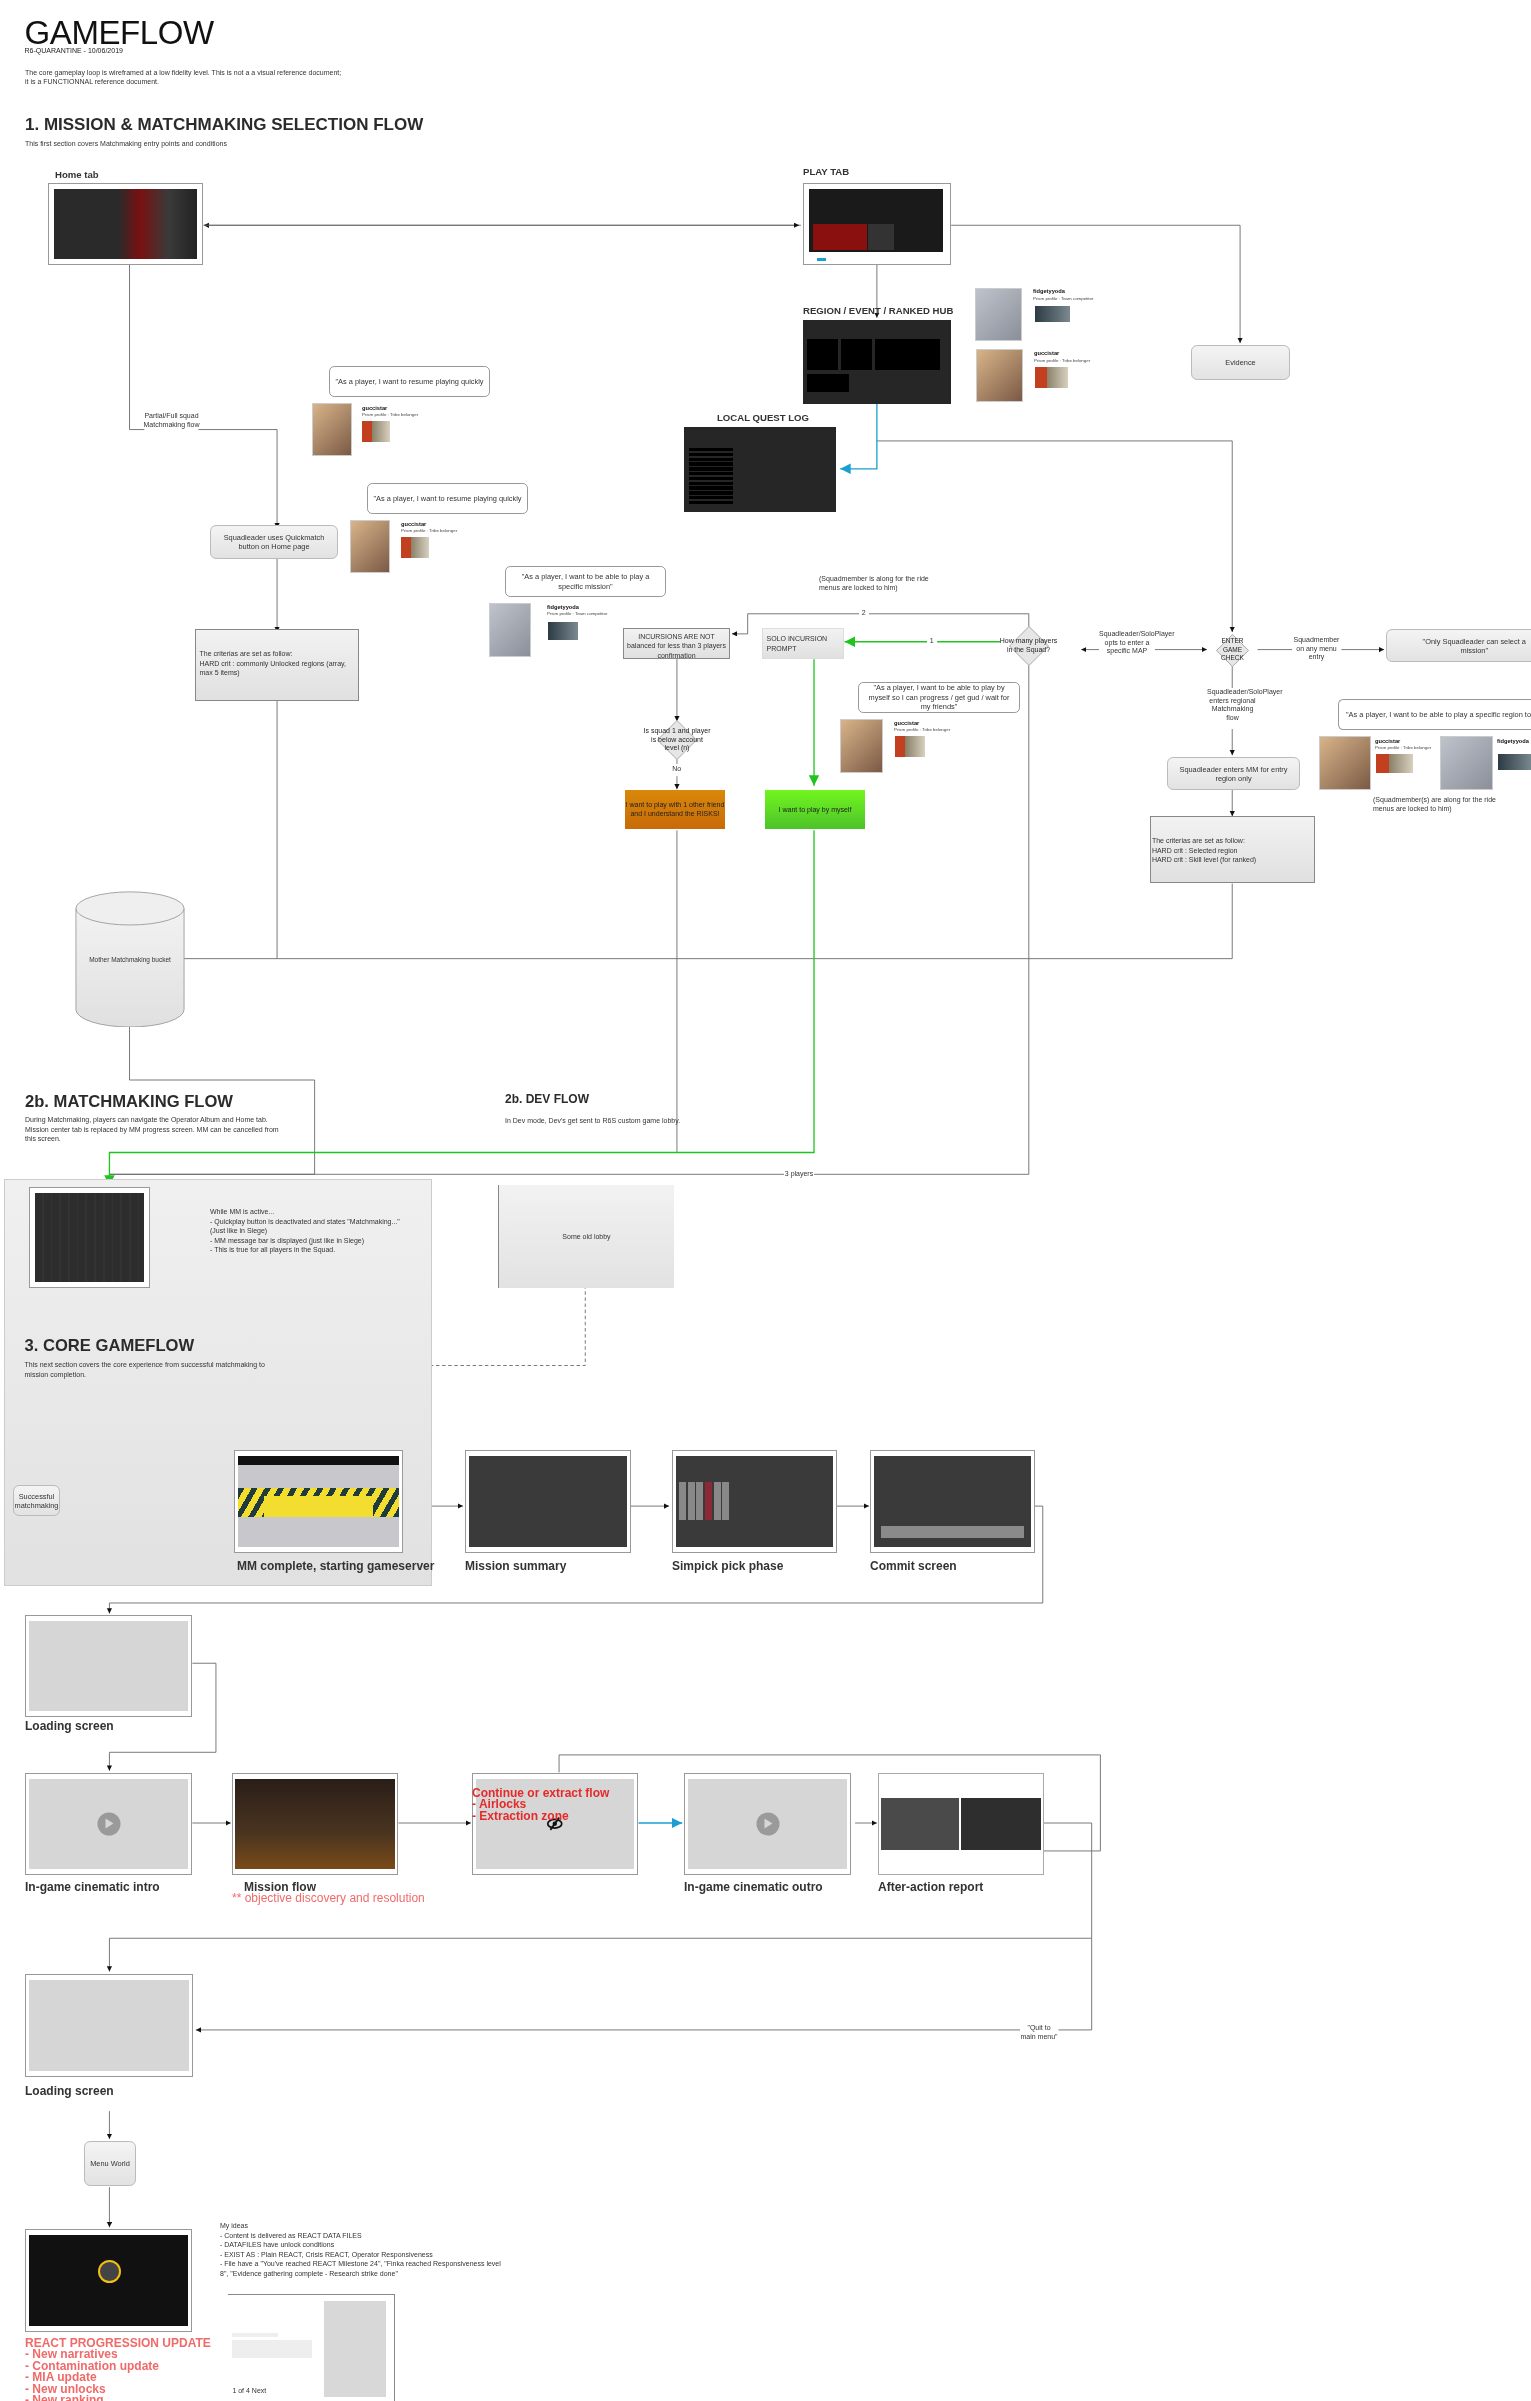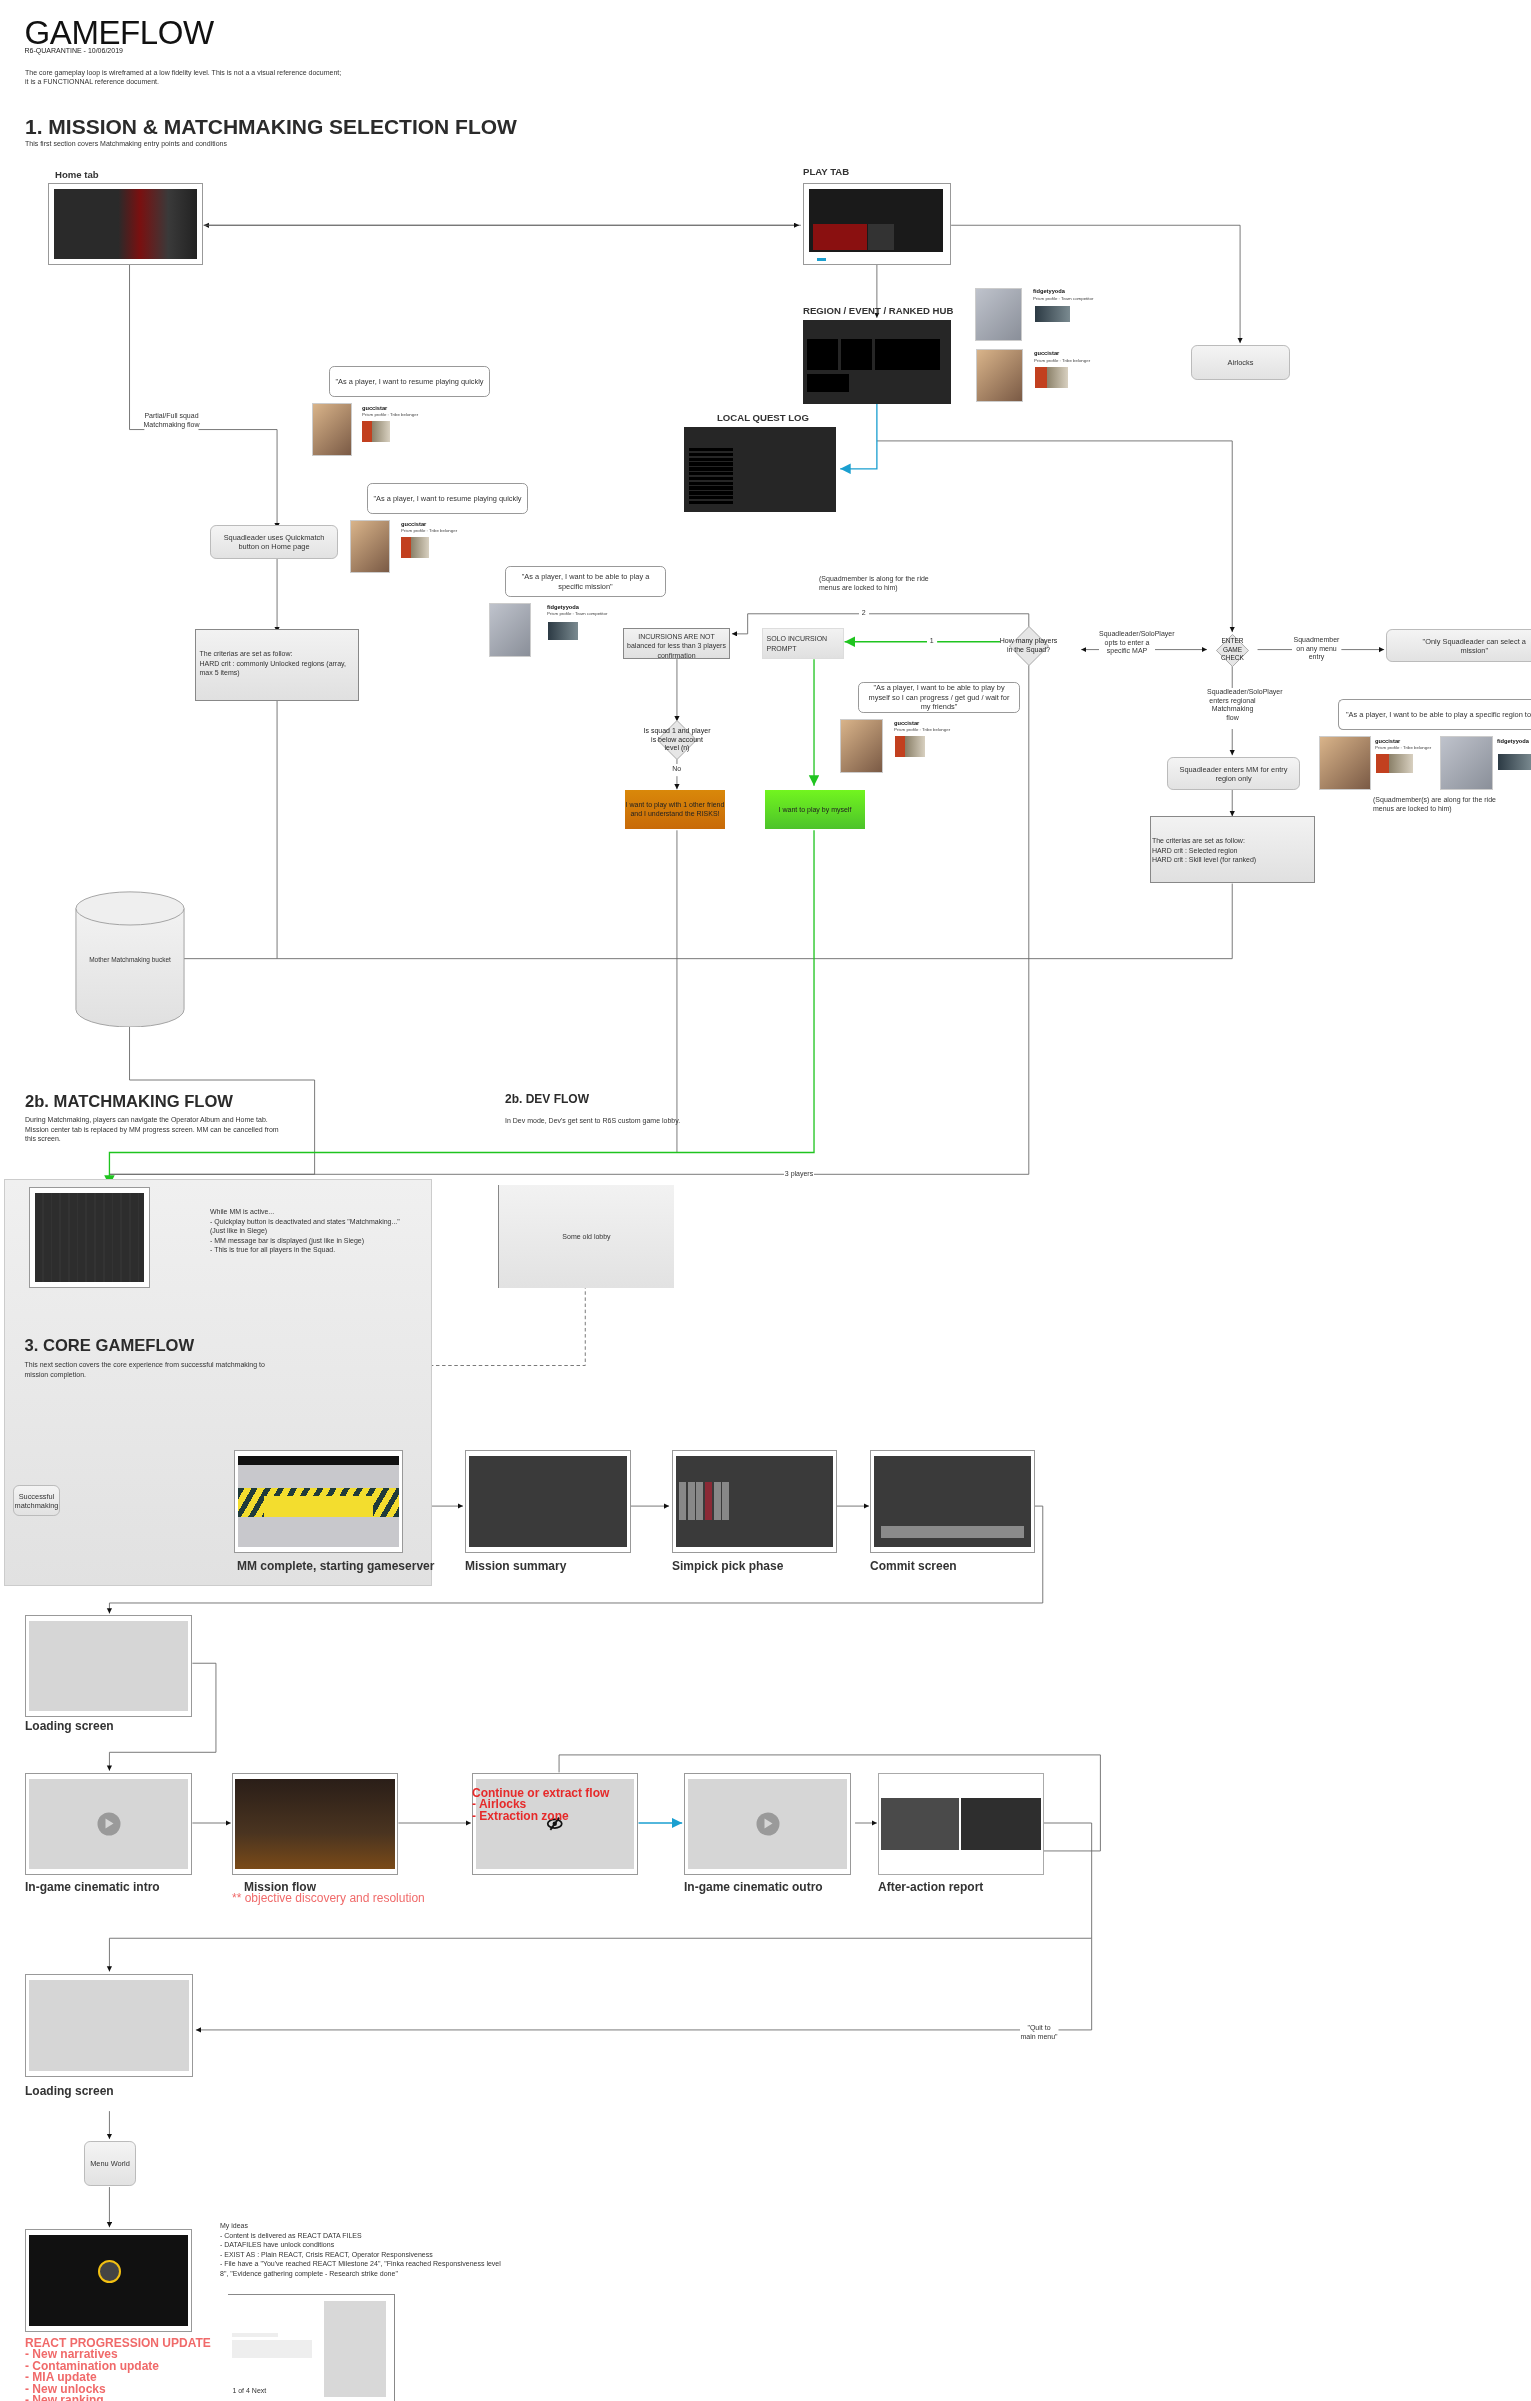--- a/index.html
+++ b/index.html
@@ -2,21 +2,21 @@
 <html style="font-size:14px"><head>
 <meta charset="utf-8">
 <style>
   html, body { margin:0; padding:0; background:#ffffff; }
   body { width:1532px; height:2401px; position:relative; overflow:hidden;
          font-family:"Liberation Sans", sans-serif; color:#222; }
   .abs { position:absolute; }
   .title { font-size:33px; font-weight:400; color:#111; letter-spacing:-0.4px; }
   .subtitle { font-size:9.6px; color:#222; }
   .small { font-size:7px; color:#333; line-height:9.6px; }
-  .h1 { font-size:21px; font-weight:700; color:#2b2b2b; }
+  .h1 { font-size:17px; font-weight:700; color:#2b2b2b; }
   .label { font-size:9.6px; font-weight:700; color:#333; }
   .cap { font-size:12px; font-weight:700; color:#333; }
   .red { color:#e62a2a; }
   .pink { color:#f06a6a; }
   .shot { background:#fff; border:1.3px solid #999; box-sizing:border-box; }
   .shot .inner { position:absolute; left:5.2px; right:5.2px; top:5.2px; bottom:5.2px; background:#222; overflow:hidden; }
   .gray-inner { position:absolute; left:2.6px; right:2.6px; top:5.2px; bottom:5.2px; background:#d6d6d6; }
   .rbox { background:linear-gradient(#f4f4f4,#e2e2e2); border:0.9px solid #bbb; border-radius:6.1px;
           display:flex; align-items:center; justify-content:center; text-align:center;
           font-size:7.4px; color:#333; box-sizing:border-box; padding:1.7px 3.5px; }
@@ -165,21 +165,21 @@
   <div class="abs" style="left:38px;top:19px;width:31px;height:31px;background:#000;"></div>
   <div class="abs" style="left:72px;top:19px;width:65px;height:31px;background:#000;"></div>
   <div class="abs" style="left:4.4px;top:54px;width:42px;height:17.5px;background:#000;"></div>
 </div>
 
 <div class="abs label" style="left:708px;top:412px;padding-left:9px;">LOCAL QUEST LOG</div>
 <div class="abs" style="left:684px;top:427px;width:152px;height:85px;background:#262626;">
   <div class="abs" style="left:5.2px;top:21px;width:44px;height:58px;background:repeating-linear-gradient(#000 0 3.5px,#262626 3.5px 4.8px);"></div>
 </div>
 
-<div class="abs rbox" style="left:1191px;top:345px;width:99px;height:35px;">Airlocks</div>
+<div class="abs rbox" style="left:1191px;top:345px;width:99px;height:35px;">Evidence</div>
 
 <div class="abs avatar" style="left:975px;top:288px;width:45px;height:51px;"></div>
 <div class="abs pname" style="left:1033px;top:288px;">fidgetyyoda</div>
 <div class="abs pprof" style="left:1033px;top:296px;">Prism profile : Team competitor</div>
 <div class="abs pthumb" style="left:1035px;top:306px;width:35px;height:15.7px;"></div>
 
 <div class="abs avatar female" style="left:976px;top:349px;width:45px;height:51px;"></div>
 <div class="abs pname" style="left:1034px;top:350px;">guccistar</div>
 <div class="abs pprof" style="left:1034px;top:358px;">Prism profile : Tribe belonger</div>
 <div class="abs pthumb apex" style="left:1035px;top:367px;width:33px;height:21px;"></div>

